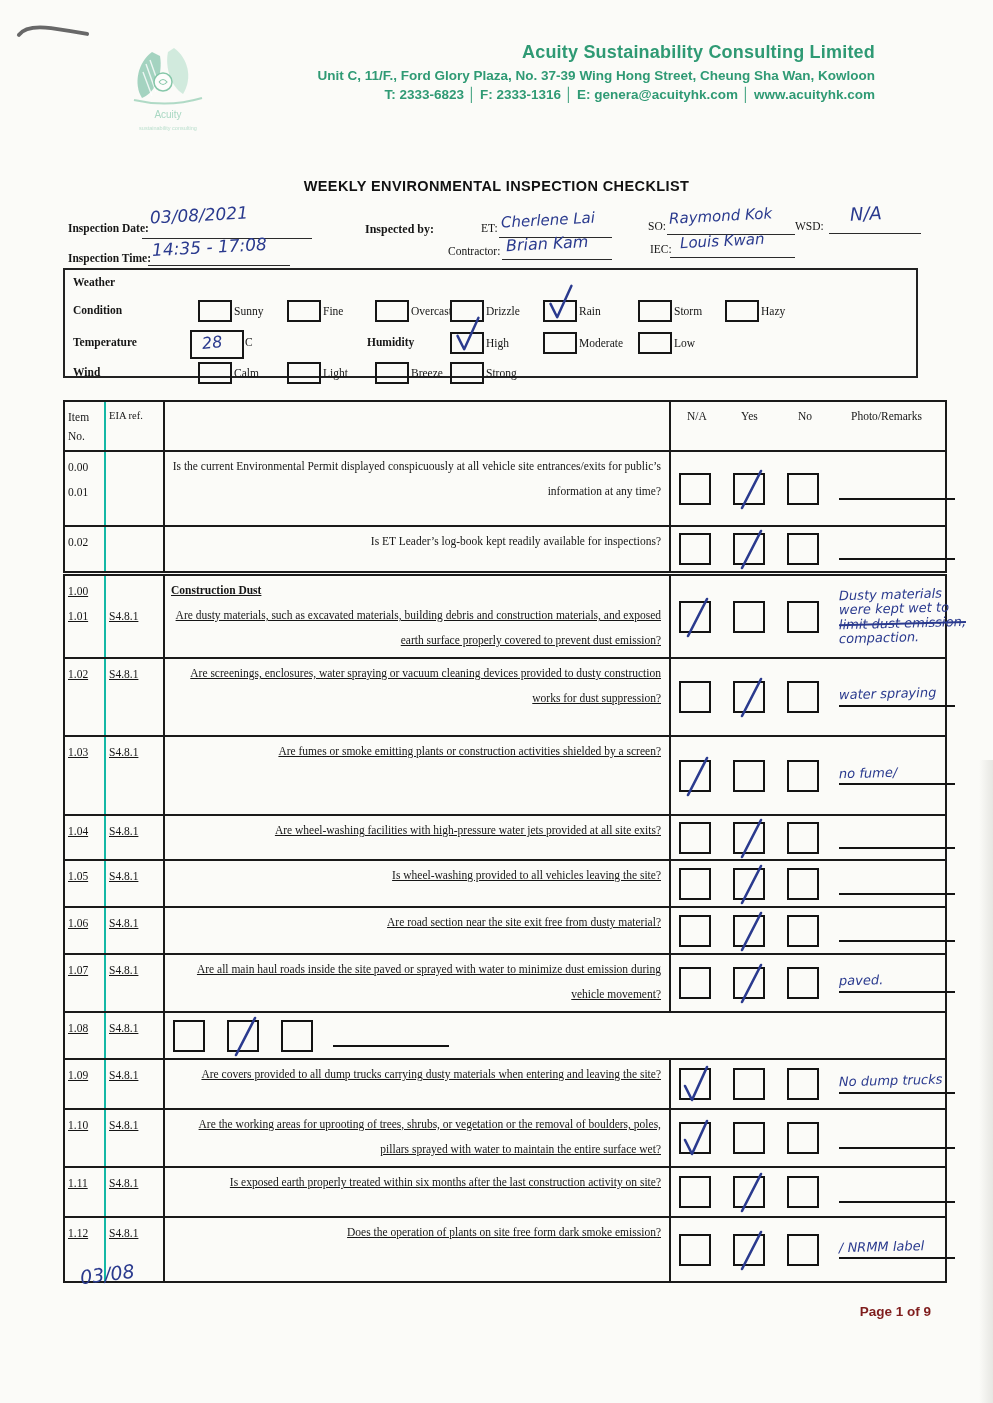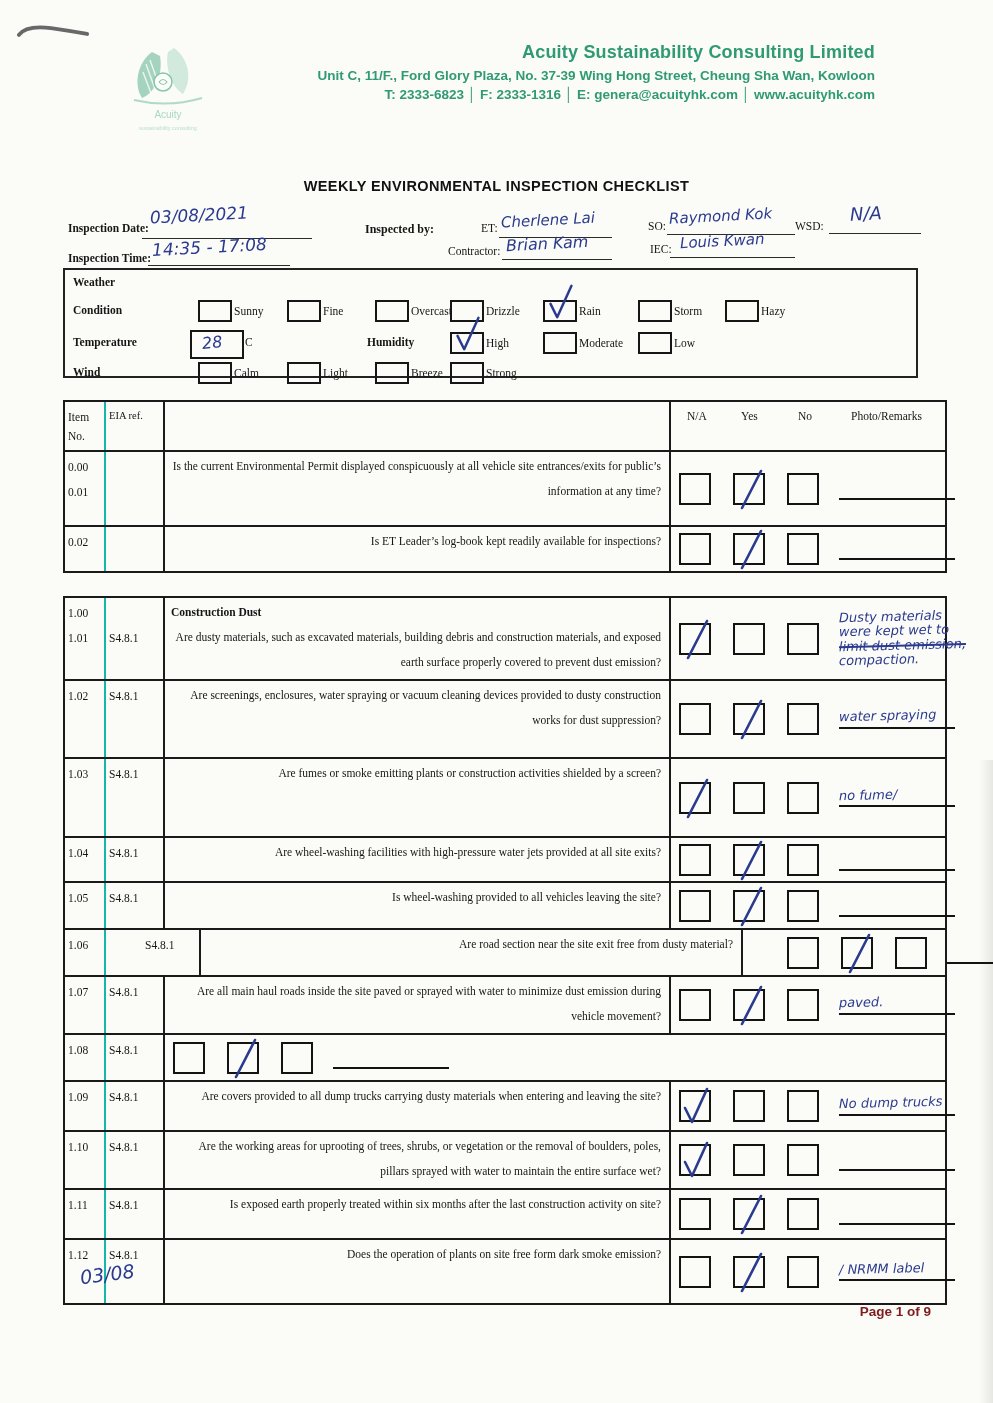--- a/index.html
+++ b/index.html
@@ -52,21 +52,21 @@
 
   
   svg.mark{position:absolute;pointer-events:none;overflow:visible;}
   svg.mark path{stroke:var(--ink,#2a3a8e);stroke-width:2.6;fill:none;stroke-linecap:round;stroke-linejoin:round;}
   .wcb svg.mark{left:-4px;top:-26px;width:40px;height:52px;}
 
   
   .checklist{position:absolute;left:63px;top:400px;width:884px;font-size:11.5px;}
   .ck-head{display:flex;border:2px solid #1a1a1a;height:48px;}
   .ck-table{border:2px solid #1a1a1a;border-top:none;}
-  .ck-table.gap{margin-top:23px;border-top:2px solid #1a1a1a;}
+  .ck-table.gap{margin-top:1px;border-top:2px solid #1a1a1a;text-decoration:underline;}
   .ck-row{display:flex;border-top:2px solid #1a1a1a;position:relative;background:transparent;}
   .ck-table .ck-row:first-child{border-top:none;}
   .c-item{width:35px;border-right:2px solid #14b8a6;padding:3px 1px 3px 3px;box-sizing:content-box;}
   .c-eia{width:53px;border-right:2px solid #1a1a1a;padding:3px 1px 3px 3px;}
   .c-desc{width:490px;border-right:2px solid #1a1a1a;padding:2px 8px 4px 6px;}
   .c-ans{flex:1;position:relative;display:flex;align-items:center;padding-left:8px;}
   .item-no{line-height:25px;}
   .eia-ref{line-height:25px;}
   .eia-offset{margin-top:25px;}
   .desc-heading{font-weight:bold;line-height:25px;}
@@ -431,21 +431,21 @@
                     <path d="M13 44 L32 7"></path>
                   </svg>
                 </span>
                 <span class="acb"></span>
               </span>
               <div class="remark">
                 <div class="remark-underline solo"></div>
               </div>
             </div>
           </div>
-          <div class="ck-row" style="min-height: 45px; gap: 36px;">
+          <div class="ck-row" style="min-height: 45px;">
             <div class="c-item">
               <div class="item-no">1.06</div>
             </div>
             <div class="c-eia">
               <div class="eia-ref">S4.8.1</div>
             </div>
             <div class="c-desc">
               <div class="desc-q">Are road section near the site exit free from dusty material?</div>
             </div>
             <div class="c-ans">

